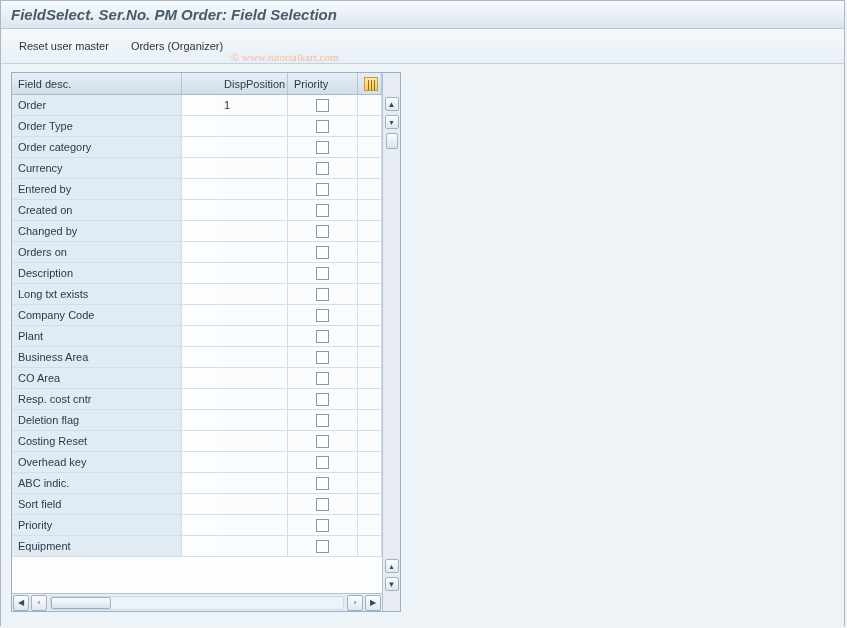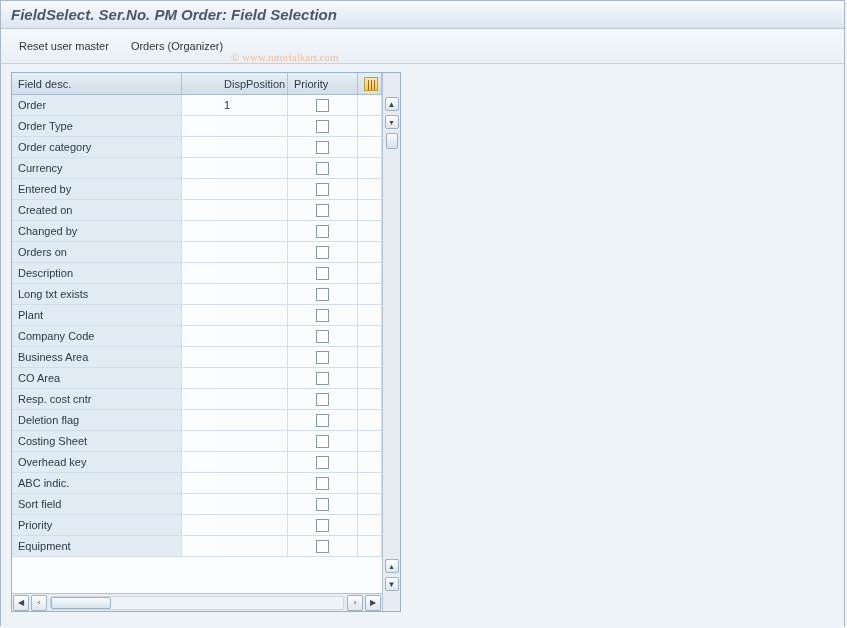--- a/index.html
+++ b/index.html
@@ -282,36 +282,36 @@
             </div>
             <div class="grid-row">
               <div class="grid-cell col-desc">Long txt exists</div>
               <div class="grid-cell col-pos"></div>
               <div class="grid-cell col-inv">
                 <span class="chk"></span>
               </div>
               <div class="grid-cell col-tail"></div>
             </div>
             <div class="grid-row">
+              <div class="grid-cell col-desc">Company Code</div>
+              <div class="grid-cell col-pos"></div>
+              <div class="grid-cell col-inv">
+                <span class="chk"></span>
+              </div>
+              <div class="grid-cell col-tail"></div>
+            </div>
+            <div class="grid-row">
               <div class="grid-cell col-desc">Plant</div>
               <div class="grid-cell col-pos"></div>
               <div class="grid-cell col-inv">
                 <span class="chk"></span>
               </div>
               <div class="grid-cell col-tail"></div>
             </div>
             <div class="grid-row">
-              <div class="grid-cell col-desc">Company Code</div>
-              <div class="grid-cell col-pos"></div>
-              <div class="grid-cell col-inv">
-                <span class="chk"></span>
-              </div>
-              <div class="grid-cell col-tail"></div>
-            </div>
-            <div class="grid-row">
               <div class="grid-cell col-desc">Business Area</div>
               <div class="grid-cell col-pos"></div>
               <div class="grid-cell col-inv">
                 <span class="chk"></span>
               </div>
               <div class="grid-cell col-tail"></div>
             </div>
             <div class="grid-row">
               <div class="grid-cell col-desc">CO Area</div>
               <div class="grid-cell col-pos"></div>
@@ -330,21 +330,21 @@
             </div>
             <div class="grid-row">
               <div class="grid-cell col-desc">Deletion flag</div>
               <div class="grid-cell col-pos"></div>
               <div class="grid-cell col-inv">
                 <span class="chk"></span>
               </div>
               <div class="grid-cell col-tail"></div>
             </div>
             <div class="grid-row">
-              <div class="grid-cell col-desc">Costing Sheet</div>
+              <div class="grid-cell col-desc">Costing Reset</div>
               <div class="grid-cell col-pos"></div>
               <div class="grid-cell col-inv">
                 <span class="chk"></span>
               </div>
               <div class="grid-cell col-tail"></div>
             </div>
             <div class="grid-row">
               <div class="grid-cell col-desc">Overhead key</div>
               <div class="grid-cell col-pos"></div>
               <div class="grid-cell col-inv">

